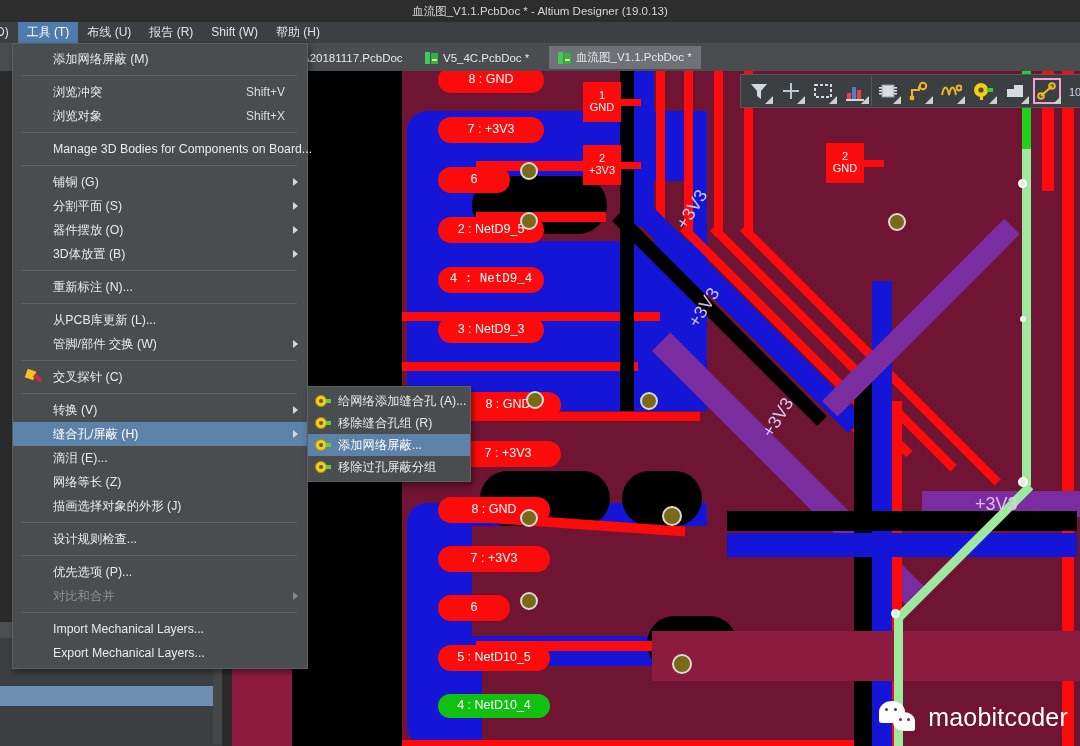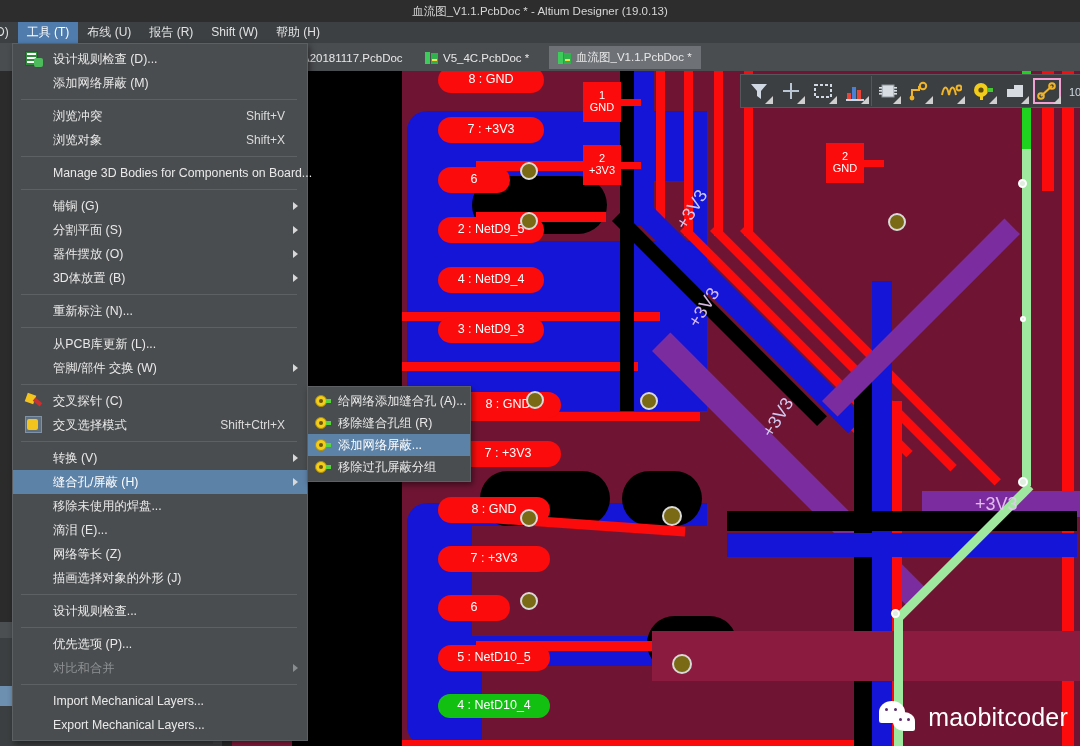--- a/index.html
+++ b/index.html
@@ -294,21 +294,21 @@
         <div class="netlabel rot" style="left: 452px; top: 249px;">+3V3</div>
         <div class="netlabel rot blue" style="left: 526px; top: 359px;">+3V3</div>
         <div class="netlabel" style="left: 743px; top: 423px;">+3V3</div>
       </div>
 
     <div id="pcbpads">
         <div class="pl pad-red pad-oval" style="left: 206px; top: -4px; width: 106px; height: 26px;">8 : GND</div>
         <div class="pl pad-red pad-oval" style="left: 206px; top: 46px; width: 106px; height: 26px;">7 : +3V3</div>
         <div class="pl pad-red pad-oval" style="left: 206px; top: 96px; width: 72px; height: 26px;">6</div>
         <div class="pl pad-red pad-oval" style="left: 206px; top: 146px; width: 106px; height: 26px;">2 : NetD9_5</div>
-        <div class="pl pad-red pad-oval" style="left: 206px; top: 196px; width: 106px; height: 26px;">4 : NetD9_4</div>
+        <div class="pl pad-red pad-oval" style="left: 206px; top: 196px; width: 106px; height: 26px; font-family: Liberation Mono, monospace;">4 : NetD9_4</div>
         <div class="pl pad-red pad-oval" style="left: 206px; top: 246px; width: 106px; height: 26px;">3 : NetD9_3</div>
         <div class="pl via" style="left: 288px; top: 91px; width: 18px; height: 18px;"></div>
         <div class="pl via" style="left: 288px; top: 141px; width: 18px; height: 18px;"></div>
         <div class="pl pad-red pad-oval" style="left: 206px; top: 426px; width: 112px; height: 26px;">8 : GND</div>
         <div class="pl pad-red pad-oval" style="left: 206px; top: 475px; width: 112px; height: 26px;">7 : +3V3</div>
         <div class="pl pad-red pad-oval" style="left: 206px; top: 524px; width: 72px; height: 26px;">6</div>
         <div class="pl pad-red pad-oval" style="left: 206px; top: 574px; width: 112px; height: 26px;">5 : NetD10_5</div>
         <div class="pl pad-red pad-oval pad-grn" style="left: 206px; top: 623px; width: 112px; height: 24px;">4 : NetD10_4</div>
         <div class="pl via" style="left: 288px; top: 438px; width: 18px; height: 18px;"></div>
         <div class="pl via" style="left: 288px; top: 521px; width: 18px; height: 18px;"></div>
@@ -433,30 +433,20 @@
     <div class="lp-row" style="top:42px;background:#3c3f41;"></div>
     <div class="lp-row lp-sel" style="top:64px;"></div>
     <div class="lp-row" style="top:86px;background:#3c3f41;"></div>
     <div class="lp-row" style="top:104px;background:#3c3f41;"></div>
     <div class="lp-scroll"></div>
     <div class="lp-gap"></div>
   </div>
 
   <div class="menu" id="tools-menu">
       <div class="mrow">
-        <span class="micon">
-          <span style="position:absolute;left:0;top:1px;width:13px;height:15px;background:#2e8b3a;border:1px solid #1f5f27;"></span>
-          <span style="position:absolute;left:2px;top:3px;width:9px;height:2px;background:#fff;"></span>
-          <span style="position:absolute;left:2px;top:7px;width:9px;height:2px;background:#fff;"></span>
-          <span style="position:absolute;left:2px;top:11px;width:9px;height:2px;background:#fff;"></span>
-          <span style="position:absolute;left:9px;top:8px;width:9px;height:9px;background:#4dbb5c;border-radius:2px;"></span>
-        </span>
-        <span>设计规则检查 (D)...</span>
-      </div>
-      <div class="mrow">
         <span>添加网络屏蔽 (M)</span>
       </div>
       <div class="msep"></div>
       <div class="mrow">
         <span>浏览冲突</span>
         <span class="sc">Shift+V</span>
       </div>
       <div class="mrow">
         <span>浏览对象</span>
         <span class="sc">Shift+X</span>
@@ -495,39 +485,28 @@
         <span class="sub"></span>
       </div>
       <div class="msep"></div>
       <div class="mrow">
         <span class="micon">
           <span style="position:absolute;left:1px;top:2px;width:9px;height:9px;background:#f4c41e;transform:rotate(20deg);"></span>
           <span style="position:absolute;left:8px;top:8px;width:9px;height:4px;background:#c93030;transform:rotate(40deg);"></span>
         </span>
         <span>交叉探针 (C)</span>
       </div>
-      <div class="mrow">
-        <span class="micon">
-          <span style="position:absolute;left:0;top:0;width:17px;height:17px;border:1px solid #7f92a8;background:#60707f;"></span>
-          <span style="position:absolute;left:2px;top:3px;width:11px;height:11px;background:#f4c41e;border-radius:2px;"></span>
-        </span>
-        <span>交叉选择模式</span>
-        <span class="sc">Shift+Ctrl+X</span>
-      </div>
       <div class="msep"></div>
       <div class="mrow">
         <span>转换 (V)</span>
         <span class="sub"></span>
       </div>
       <div class="mrow sel">
         <span>缝合孔/屏蔽 (H)</span>
         <span class="sub"></span>
-      </div>
-      <div class="mrow">
-        <span>移除未使用的焊盘...</span>
       </div>
       <div class="mrow">
         <span>滴泪 (E)...</span>
       </div>
       <div class="mrow">
         <span>网络等长 (Z)</span>
       </div>
       <div class="mrow">
         <span>描画选择对象的外形 (J)</span>
       </div>

